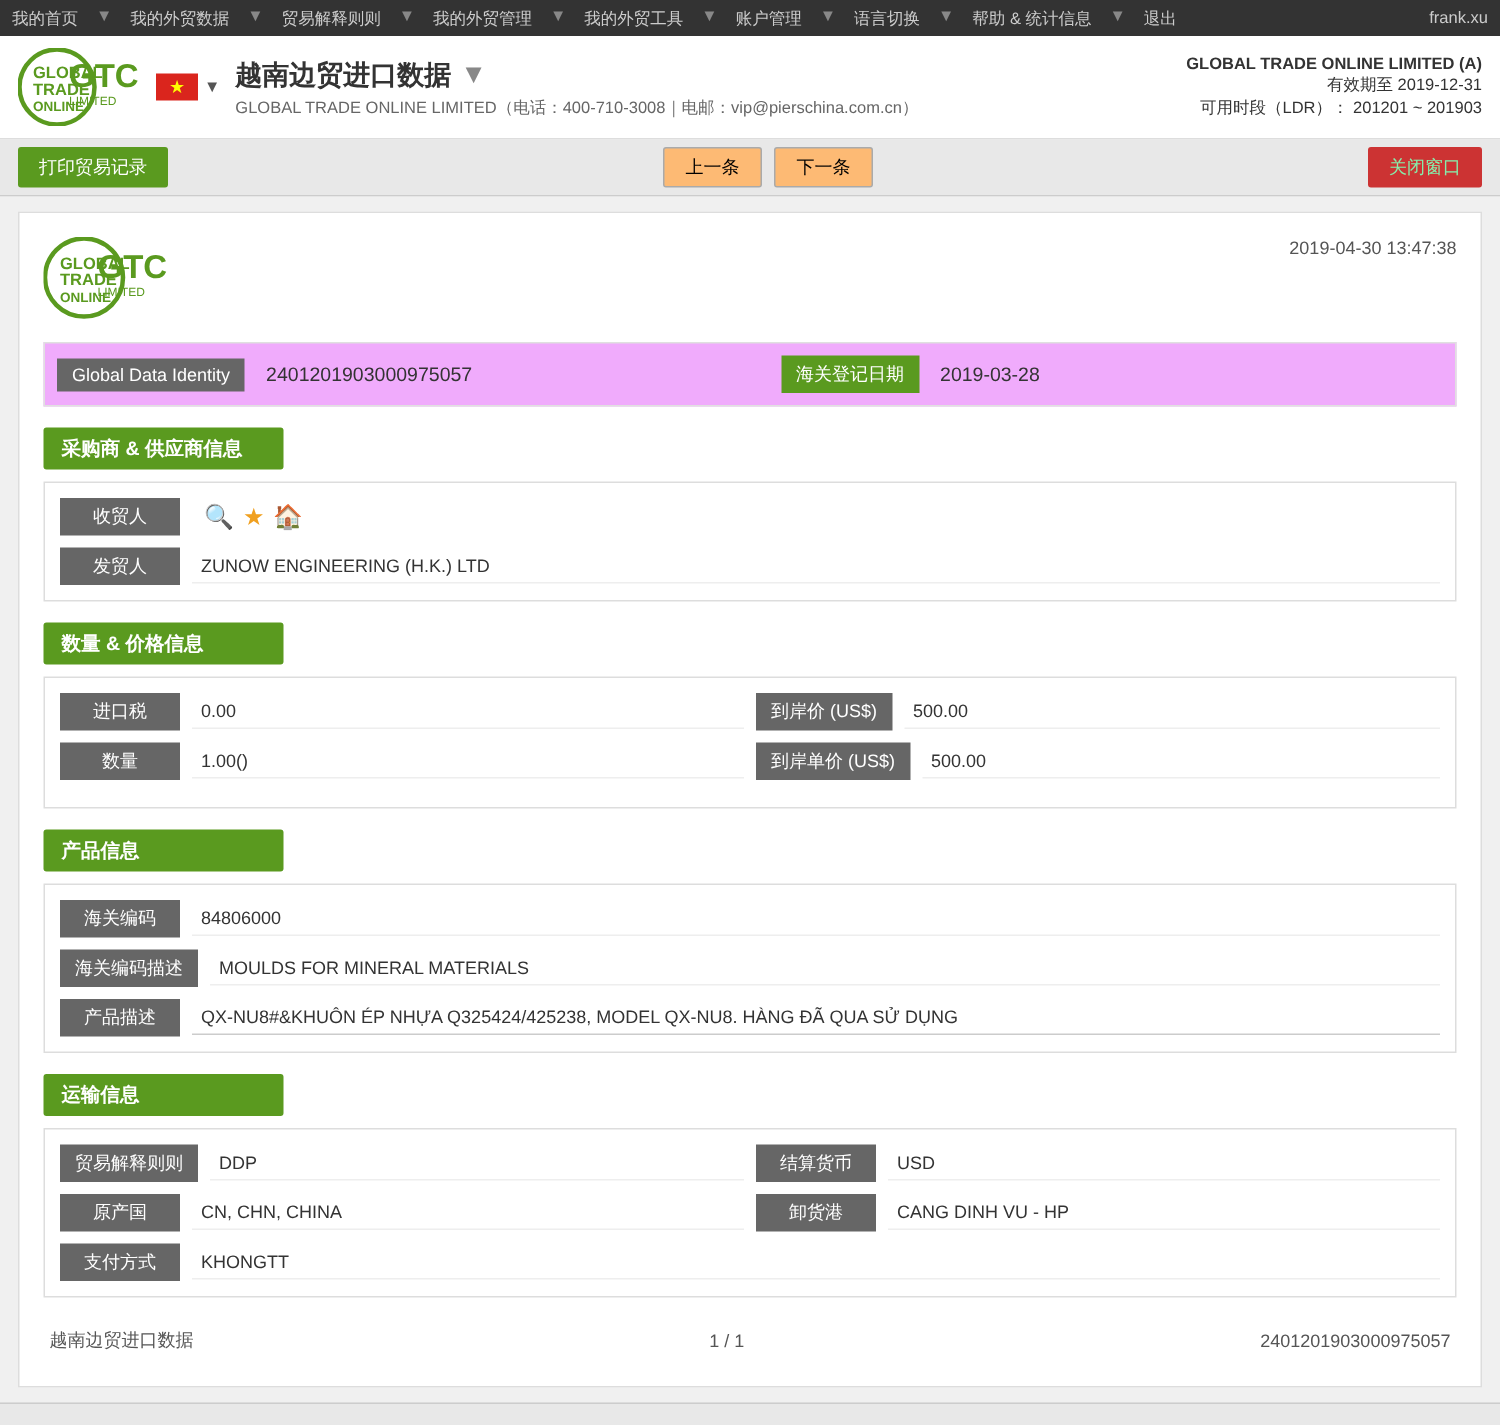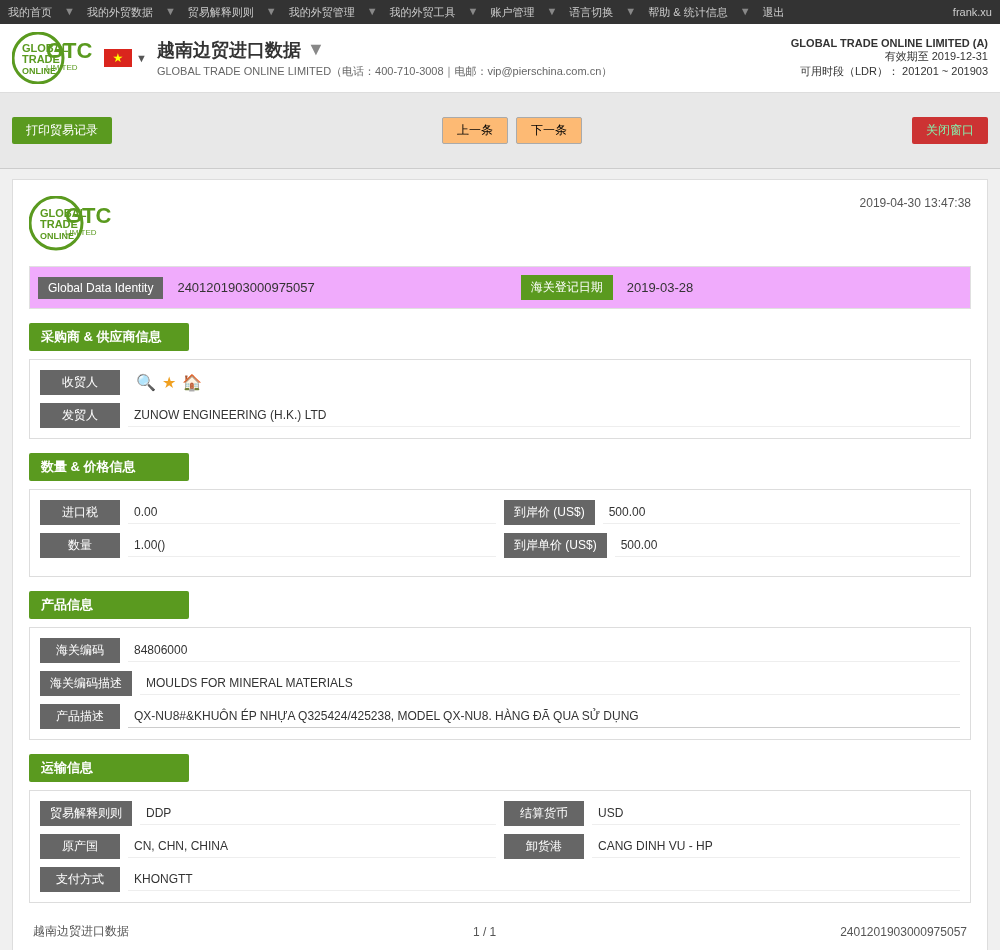--- a/index.html
+++ b/index.html
@@ -21,21 +21,21 @@
     .page-title-area { }
     .page-title { font-size: 18px; font-weight: bold; color: #333; display: flex; align-items: center; gap: 6px; }
     .page-title-dropdown { color: #888; cursor: pointer; }
     .page-subtitle { font-size: 11px; color: #666; margin-top: 2px; }
     .header-right { text-align: right; font-size: 11px; }
     .company-name { color: #333; font-weight: bold; }
     .validity { color: #333; }
     .ldr { color: #333; }
 
     
-    .toolbar { background: #e8e8e8; padding: 24px 12px; display: flex; align-items: center; justify-content: space-between; border-bottom: 1px solid #ccc; }
+    .toolbar { background: #e8e8e8; padding: 5px 12px; display: flex; align-items: center; justify-content: space-between; border-bottom: 1px solid #ccc; }
     .toolbar-center { display: flex; gap: 8px; }
     .btn-print { background: #5a9a1f; color: #fff; border: none; padding: 5px 14px; cursor: pointer; font-size: 12px; border-radius: 2px; }
     .btn-nav { background: #fdba74; border: 1px solid #aaa; padding: 4px 14px; cursor: pointer; font-size: 12px; border-radius: 2px; }
     .btn-close { background: #cc3333; color: #86efac; border: none; padding: 5px 14px; cursor: pointer; font-size: 12px; border-radius: 2px; }
 
     
     .main-content { background: #f0f0f0; padding: 10px 12px; }
     .record-card { background: #fff; border: 1px solid #ddd; padding: 16px; }
 
     

